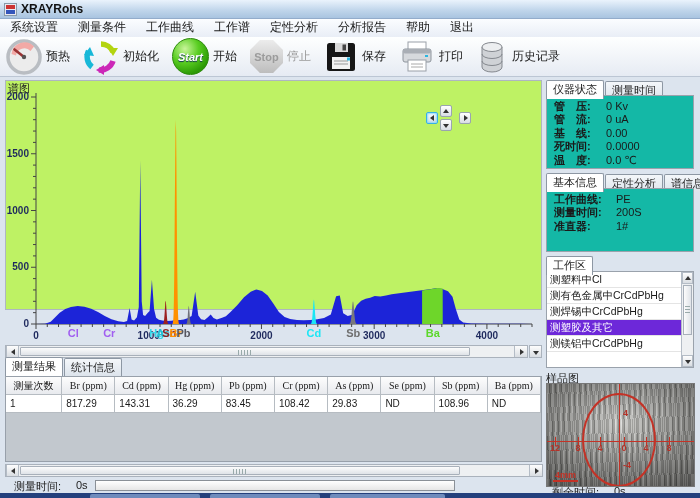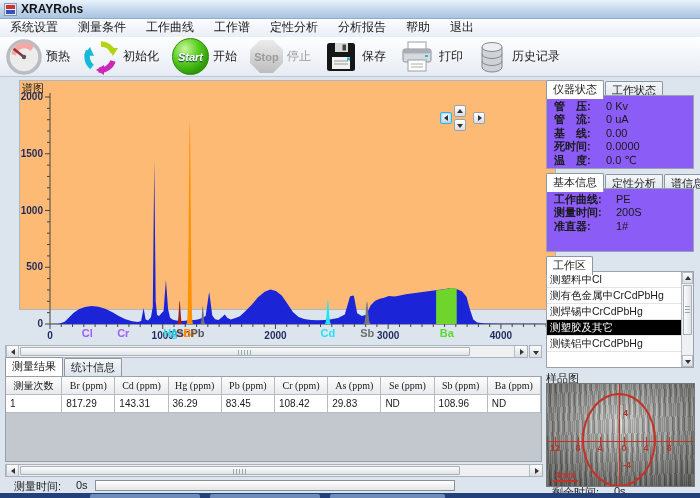--- a/index.html
+++ b/index.html
@@ -32,22 +32,22 @@
   .start-ball{width:35px;height:35px;border-radius:50%;
     background:radial-gradient(circle at 34% 28%, #c9f59a, #5ace22 40%, #2f9e07 72%, #1f7a01);
     border:1px solid #2b8a0a;display:flex;align-items:center;justify-content:center;
     color:#fff;font-weight:bold;font-style:italic;font-size:11px;text-shadow:0 1px 1px #135; }
   .stop-oct{width:33px;height:33px;
     clip-path:polygon(30% 0,70% 0,100% 30%,100% 70%,70% 100%,30% 100%,0 70%,0 30%);
     background:linear-gradient(#ececec,#bdbdbd);
     display:flex;align-items:center;justify-content:center;
     color:#9b9b9b;font-weight:bold;font-size:11px;}
   
-  .chart-panel{left:5px;top:80px;width:537px;height:230px;background:#fdba74;
-    border:1px solid #aeb6c2;box-sizing:border-box;margin-left:14px;}
+  .chart-panel{left:5px;top:80px;width:537px;height:230px;background:#bef264;
+    border:1px solid #aeb6c2;box-sizing:border-box;}
   .chart-title{position:absolute;left:2px;top:0;font-size:11px;color:#222;}
   .pan-wrap{position:absolute;left:420px;top:24px;width:48px;height:27px;}
   .pan-btn{position:absolute;width:12px;height:12px;border:1px solid #9aa4b0;border-radius:2px;
     background:linear-gradient(#ffffff,#d8dde3);box-sizing:border-box;}
   .pan-btn.hl{border-color:#36b0e8;box-shadow:0 0 2px 1px #8fd8f5 inset;}
   .tri{width:0;height:0;position:absolute;}
   .tri-left{border-top:3px solid transparent;border-bottom:3px solid transparent;border-right:4px solid #333;left:3px;top:2px;}
   .tri-right{border-top:3px solid transparent;border-bottom:3px solid transparent;border-left:4px solid #333;left:4px;top:2px;}
   .tri-up{border-left:3px solid transparent;border-right:3px solid transparent;border-bottom:4px solid #333;left:2px;top:3px;}
   .tri-down{border-left:3px solid transparent;border-right:3px solid transparent;border-top:4px solid #333;left:2px;top:4px;}
@@ -70,30 +70,30 @@
   
   .result-table{left:5px;top:376px;width:537px;height:86px;background:#c2c8ce;
     border:1px solid #98a0aa;box-sizing:border-box;overflow:hidden;}
   .trow{display:flex;}
   .tcell{height:18px;line-height:18px;box-sizing:border-box;border-right:1px solid #b6bcc2;
     border-bottom:1px solid #b6bcc2;font-size:10px;overflow:hidden;white-space:nowrap;}
   .thead .tcell{background:linear-gradient(#fdfdfd,#e8eaee);text-align:center;font-family:"Liberation Serif","DejaVu Serif",serif;}
   .tdata .tcell{background:#fff;padding-left:4px;}
   
   .right-panel{left:546px;top:80px;width:150px;height:400px;}
-  .gbox{position:absolute;left:0;width:148px;background:#8b5cf6;border:1px solid #9aa2ac;
+  .gbox{position:absolute;left:0;width:148px;background:#14b8a6;border:1px solid #9aa2ac;
     box-sizing:border-box;padding:4px 2px 2px 7px;}
   .frow{display:flex;font-size:11px;line-height:13.4px;}
   .frow .fl{font-weight:bold;width:52px;white-space:pre;}
   .frow.fr4 .fl{width:62px;}
   .wlist{position:absolute;left:0;top:191px;width:148px;height:97px;background:#fff;
     border:1px solid #9aa2ac;box-sizing:border-box;overflow:hidden;}
   .witem{height:16px;line-height:15px;font-size:10.5px;padding-left:3px;border-bottom:1px solid #e4e4e4;
     white-space:nowrap;overflow:hidden;width:134px;box-sizing:border-box;}
-  .witem.sel{background:#000000;color:#fff;}
+  .witem.sel{background:#6d28d9;color:#fff;}
   .vscroll{position:absolute;right:0;top:0;width:12px;height:95px;background:#eef0f2;border-left:1px solid #b4bcc6;box-sizing:border-box;}
   .vsb-btn{position:absolute;left:0;width:11px;height:12px;background:linear-gradient(#fdfdfd,#d9dde2);border:1px solid #b4bcc6;box-sizing:border-box;}
   .vsb-thumb{position:absolute;left:1px;width:9px;background:linear-gradient(90deg,#fcfcfc,#dfe3e8);border:1px solid #a8b0ba;box-sizing:border-box;}
   .vgrip{position:absolute;left:1px;top:50%;width:5px;height:8px;margin-top:-4px;
     background:repeating-linear-gradient(#9aa 0 1px,transparent 1px 3px);}
   
   .sample-img{position:absolute;left:0;top:303px;width:149px;height:104px;border:1px solid #777;
     box-sizing:border-box;overflow:hidden;
     background-color:#a6a6a0;
     background-image:
@@ -376,21 +376,21 @@
       <span class="grip"></span>
     </div>
   <div class="sb-btn" style="left:523px;border-right:none;">
       <span class="tri tri-right" style="left:5px;top:3px;"></span>
     </div>
 </div>
 
 <div class="abs right-panel">
   <div class="tabs" style="position:absolute;left:0;top:0;" id="status-tabs">
       <span class="tab active">仪器状态</span>
-      <span class="tab">工作状态</span>
+      <span class="tab">测量时间</span>
     </div>
   <div class="gbox" style="top:15px;height:74px;" id="instrument-box">
       <div class="frow fr5">
         <span class="fl">管　压:</span>
         <span class="fv">0 Kv</span>
       </div>
       <div class="frow fr5">
         <span class="fl">管　流:</span>
         <span class="fv">0 uA</span>
       </div>

